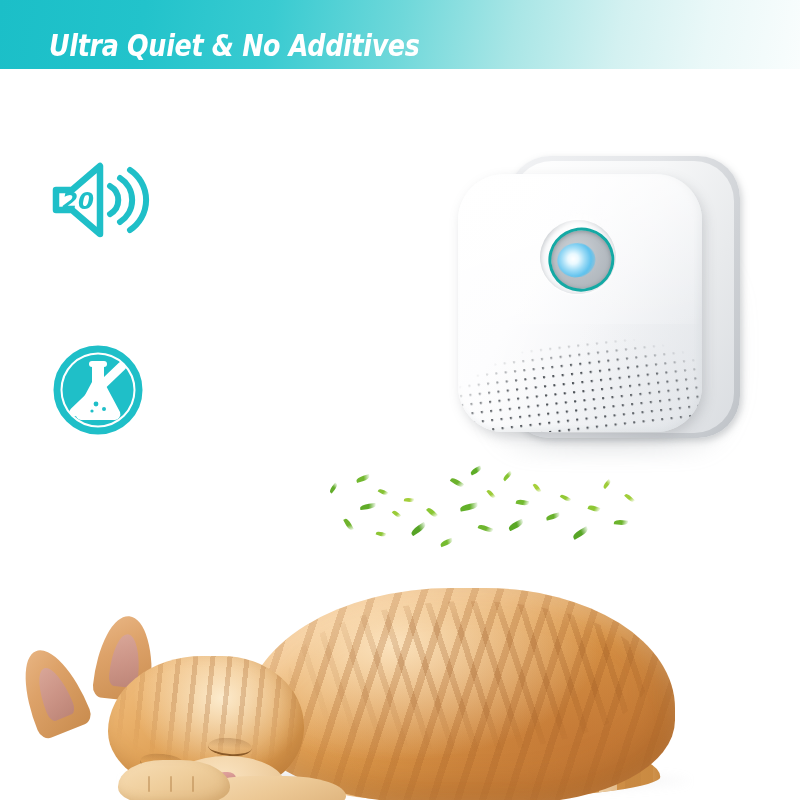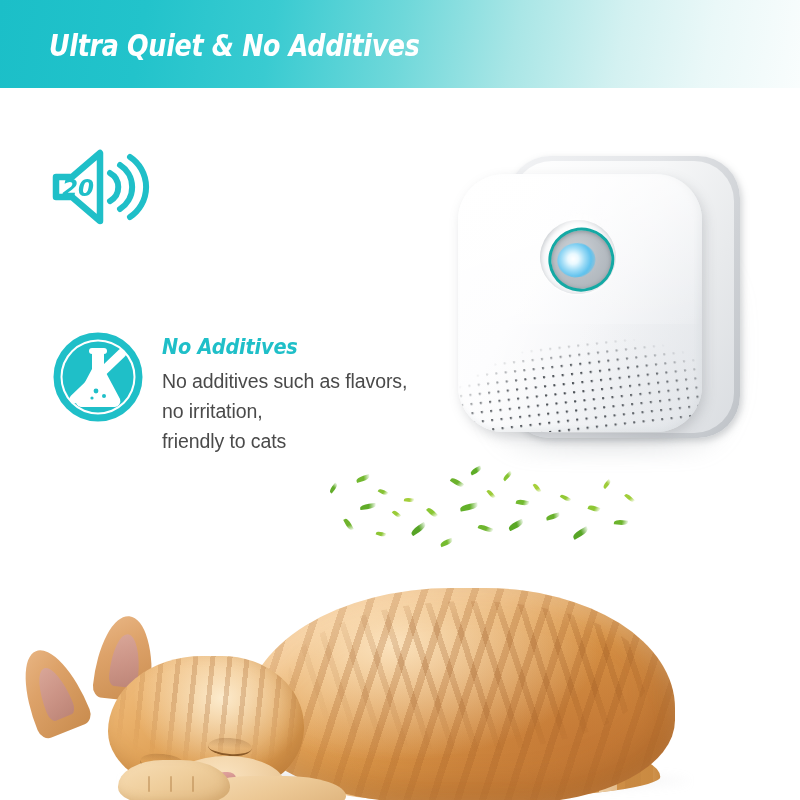--- a/index.html
+++ b/index.html
@@ -22,21 +22,21 @@
     background: #ffffff;
     overflow: hidden;
   }
 
   
   .header-band {
     position: absolute;
     left: 0;
     top: 0;
     width: 800px;
-    height: 88px;
+    height: 69px;
     background: linear-gradient(100deg,
         #1bbfc8 0%,
         #22c3cb 18%,
         #39cbd1 34%,
         #6fd8da 50%,
         #a9e6e6 64%,
         #d3f1f1 77%,
         #eaf8f8 88%,
         #f9fdfd 100%);
   }
@@ -56,21 +56,21 @@
     line-height: 38px;
   }
 
   
   .feature {
     position: absolute;
   }
   .feature-icon {
     position: absolute;
     left: 0;
-    top: 1px;
+    top: 14px;
   }
   .feature-text {
     position: absolute;
   }
   .feature-title {
     font-family: "DejaVu Sans", sans-serif;
     font-size: 21px;
     font-weight: bold;
     font-style: italic;
     color: #1fbfc8;
@@ -492,26 +492,20 @@
         <circle cx="46" cy="46" r="41" fill="none" stroke="#1fbfc8" stroke-width="7"></circle>
 
         <circle cx="46" cy="46" r="35.5" fill="#1fbfc8" mask="url(#flaskMask)"></circle>
 
         <circle cx="44" cy="60" r="2.4" fill="#1fbfc8"></circle>
         <circle cx="52" cy="65" r="2.0" fill="#1fbfc8"></circle>
         <circle cx="40" cy="67" r="1.6" fill="#1fbfc8"></circle>
 
         <path d="M22 68 L70 22" stroke="#1fbfc8" stroke-width="0" fill="none"></path>
       </svg>
-    </div>
-    <div class="feature-text">
-      <div class="feature-title">No Additives</div>
-      <div class="feature-body">No additives such as flavors,
-no irritation,
-friendly to cats</div>
     </div>
   </div>
 
   <div id="device">
     <div class="dev-shadow"></div>
     <div class="dev-back"></div>
     <div class="dev-back-inner"></div>
     <div class="dev-front">
       <div class="dev-front-gloss"></div>
       <div class="dev-vent">

